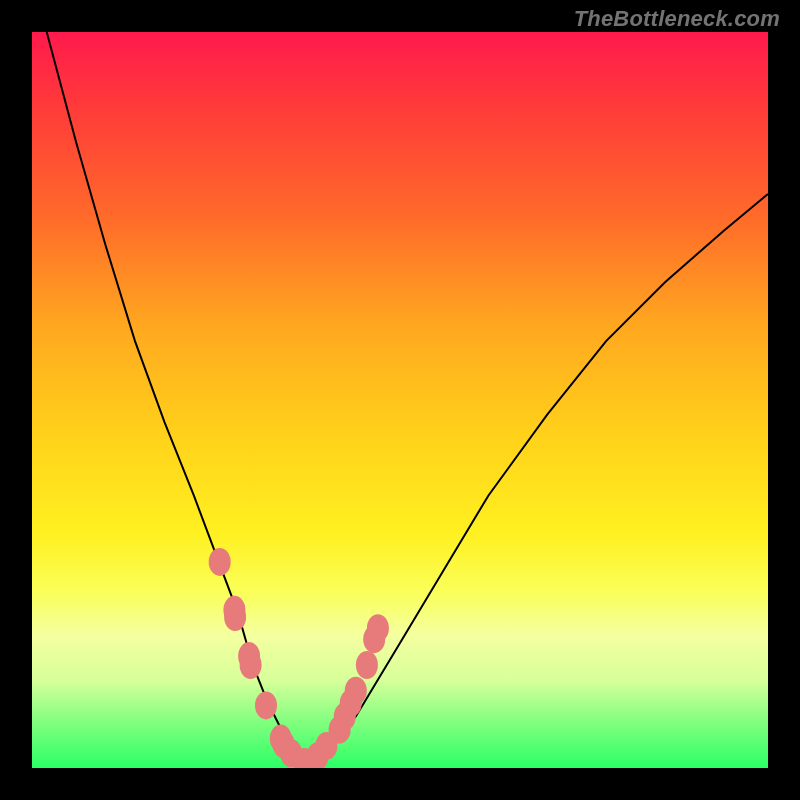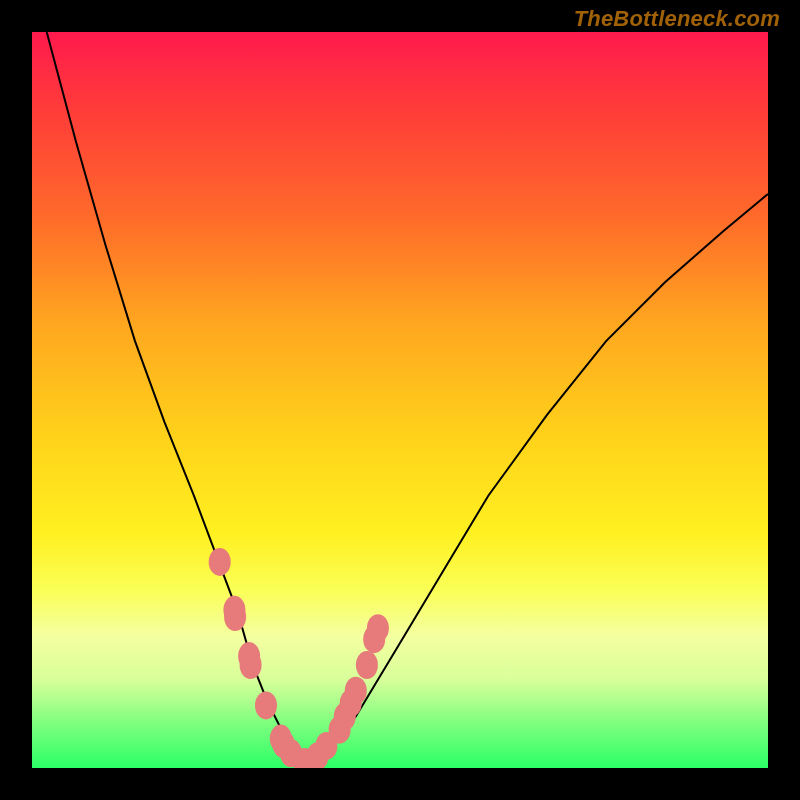--- a/index.html
+++ b/index.html
@@ -10,21 +10,21 @@
     #ff3a3a 10%,
     #ff6a2a 25%,
     #ffa81f 40%,
     #ffd21a 55%,
     #fff020 68%,
     #faff58 76%,
     #f4ffa0 82%,
     #d8ff9a 88%,
     #7eff7e 94%,
     #2bff66 100%)}
-.watermark{position:absolute;top:6px;right:20px;font:italic 600 22px Arial,Helvetica,sans-serif;color:#a16207;letter-spacing:.2px}
+.watermark{position:absolute;top:6px;right:20px;font:italic 600 22px Arial,Helvetica,sans-serif;color:#737373;letter-spacing:.2px}
 svg{position:absolute;left:32px;top:32px}
 .dot{fill:#e77a7a;stroke:none}
 .curve{fill:none;stroke:#000;stroke-width:2}
 </style>
 </head>
 <body>
 
 <div class="frame"></div>
 <div class="plot"></div>
 <div class="watermark">TheBottleneck.com</div>

